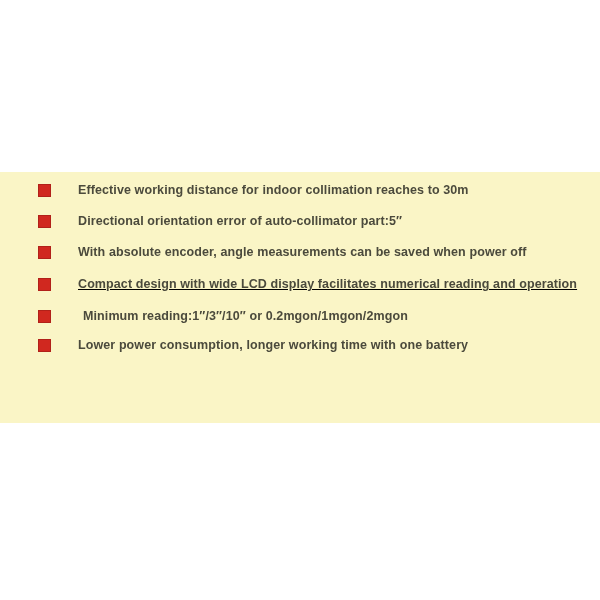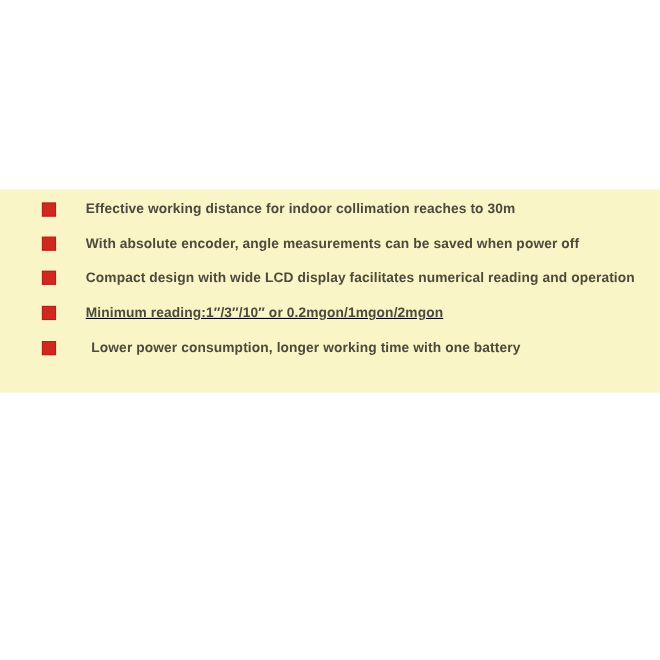--- a/index.html
+++ b/index.html
@@ -17,21 +17,21 @@
     height: 600px;
     background: var(--page-bg, #ffffff);
   }
   .top-whitespace {
     height: 172px;
     background: var(--page-bg, #ffffff);
   }
   .feature-panel {
     box-sizing: border-box;
     width: 600px;
-    height: 185px;
+    height: 251px;
     background: var(--panel-bg, #faf5c6);
     padding-top: 12px;
     text-align: right;
   }
   .feature-list {
     list-style: none;
     margin: 0;
     padding: 0 20px 0 38px;
   }
   .feature-row {
@@ -70,20 +70,24 @@
 <div class="canvas">
   <div class="top-whitespace"></div>
 
   <section class="feature-panel">
     <ul class="feature-list">
   <li class="feature-row">
     <span class="bullet"></span>
     <span class="feature-text">Effective working distance for indoor collimation reaches to 30m</span>
   </li>
 
+  <li class="feature-row">
+    <span class="bullet"></span>
+    <span class="feature-text">Directional orientation error of auto-collimator part:5″</span>
+  </li>
 
 
   <li class="feature-row">
     <span class="bullet"></span>
     <span class="feature-text">With absolute encoder, angle measurements can be saved when power off</span>
   </li>
 
   <li class="feature-row">
     <span class="bullet"></span>
     <span class="feature-text">Compact design with wide LCD display facilitates numerical reading and operation</span>

